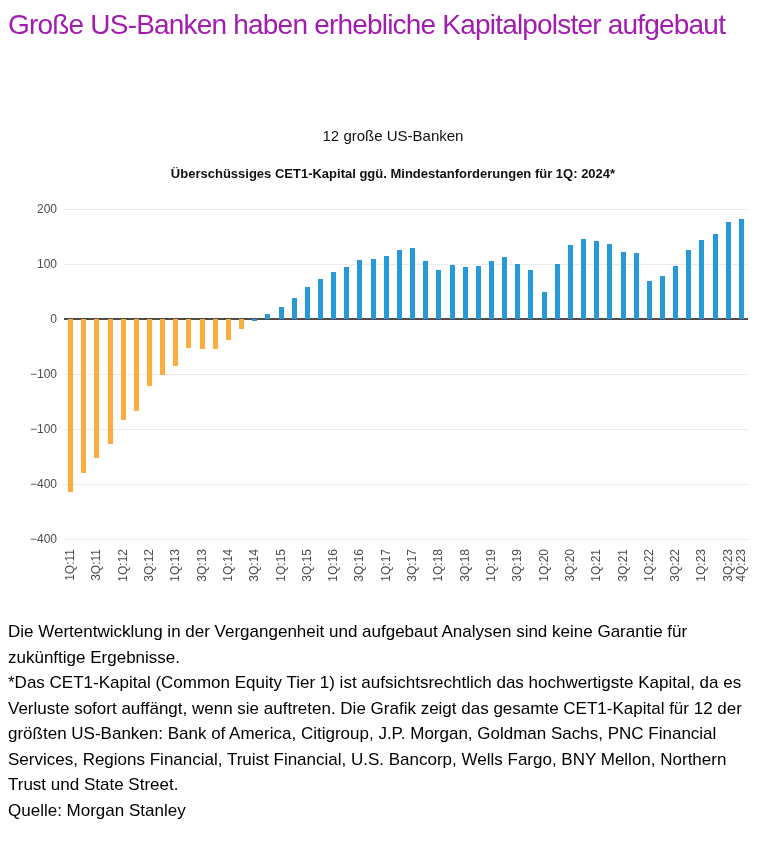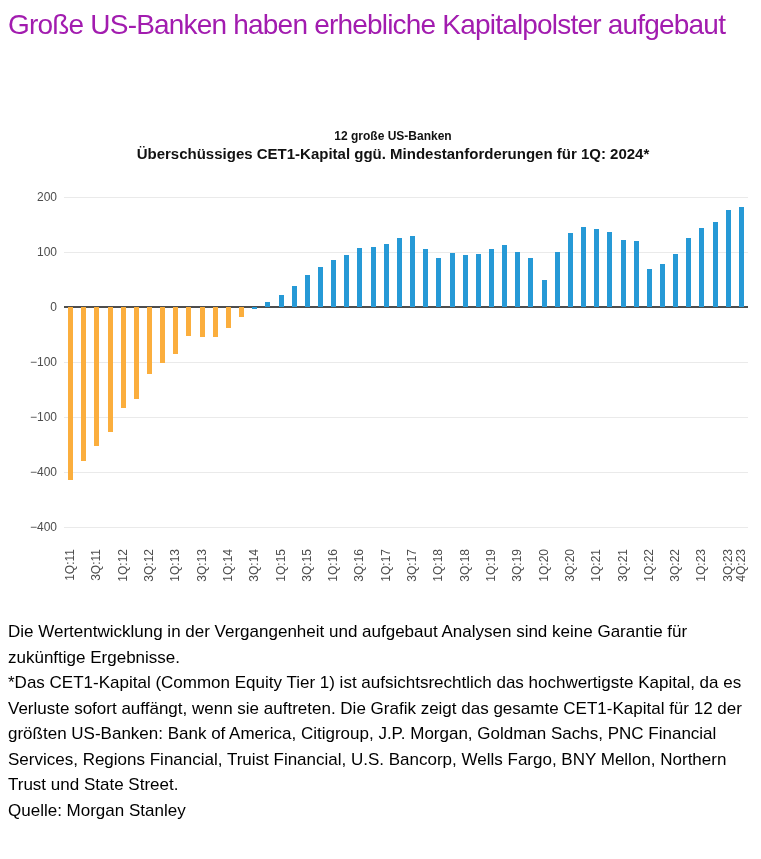--- a/index.html
+++ b/index.html
@@ -13,24 +13,24 @@
   .main-title{
     position:absolute;left:8px;top:2px;width:745px;
     margin:0;
     font-size:28px;line-height:45px;font-weight:400;
     letter-spacing:-0.8px;color:#a21caf;
   }
   .chart-header{
     position:absolute;left:38px;top:127px;width:710px;
     text-align:center;
   }
-  .chart-title{font-size:12px;line-height:18px;font-weight:700;color:#111;}
-  .chart-subtitle{font-size:15px;line-height:18px;font-weight:700;color:#111;}
+  .chart-title{font-size:15px;line-height:18px;font-weight:400;color:#111;}
+  .chart-subtitle{font-size:13px;line-height:18px;font-weight:700;color:#111;margin-top:20px;}
   .chart-unit{font-size:12.5px;line-height:16px;font-weight:400;color:#595959;}
-  .plot{position:absolute;left:0;top:183px;width:761px;height:350px;}
+  .plot{position:absolute;left:0;top:195px;width:761px;height:350px;}
   .y-axis{position:absolute;left:0;top:0;width:57px;height:350px;}
   .ytick{
     position:absolute;right:0;width:57px;height:14px;line-height:14px;
     text-align:right;font-size:12px;color:#4D4D4D;
   }
   .grid-area{position:absolute;left:64px;top:0;width:684px;height:350px;}
   .gridline{position:absolute;left:0;width:100%;height:1px;background:#EAEAEA;}
   .zero-line{position:absolute;left:0;width:100%;height:2px;background:#4D4D4D;}
   .bar{position:absolute;width:5px;}
   .x-labels{position:absolute;left:64px;top:545px;width:684px;height:64px;}

